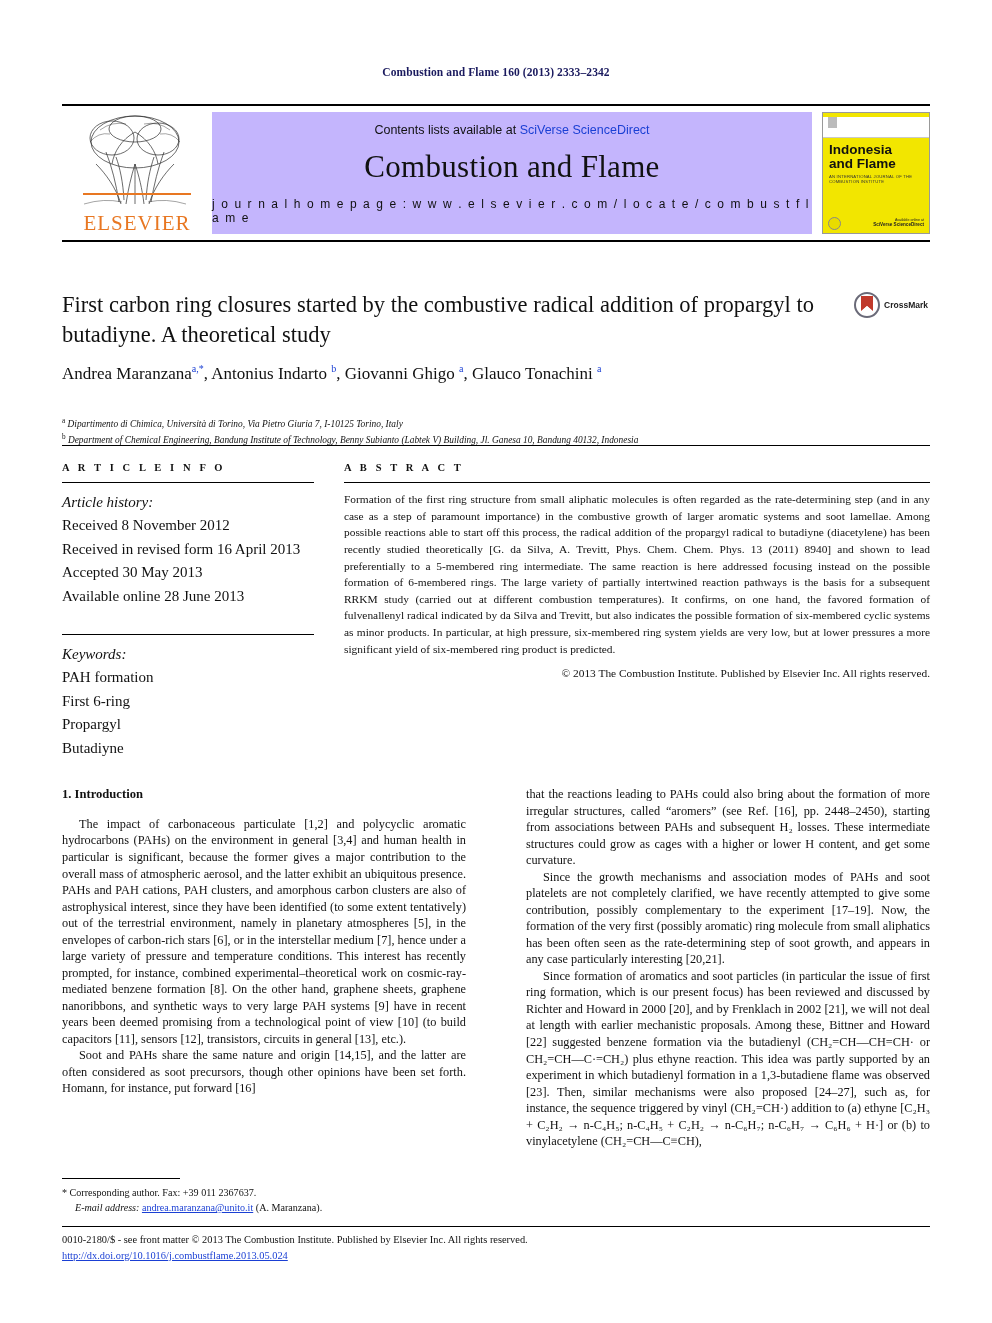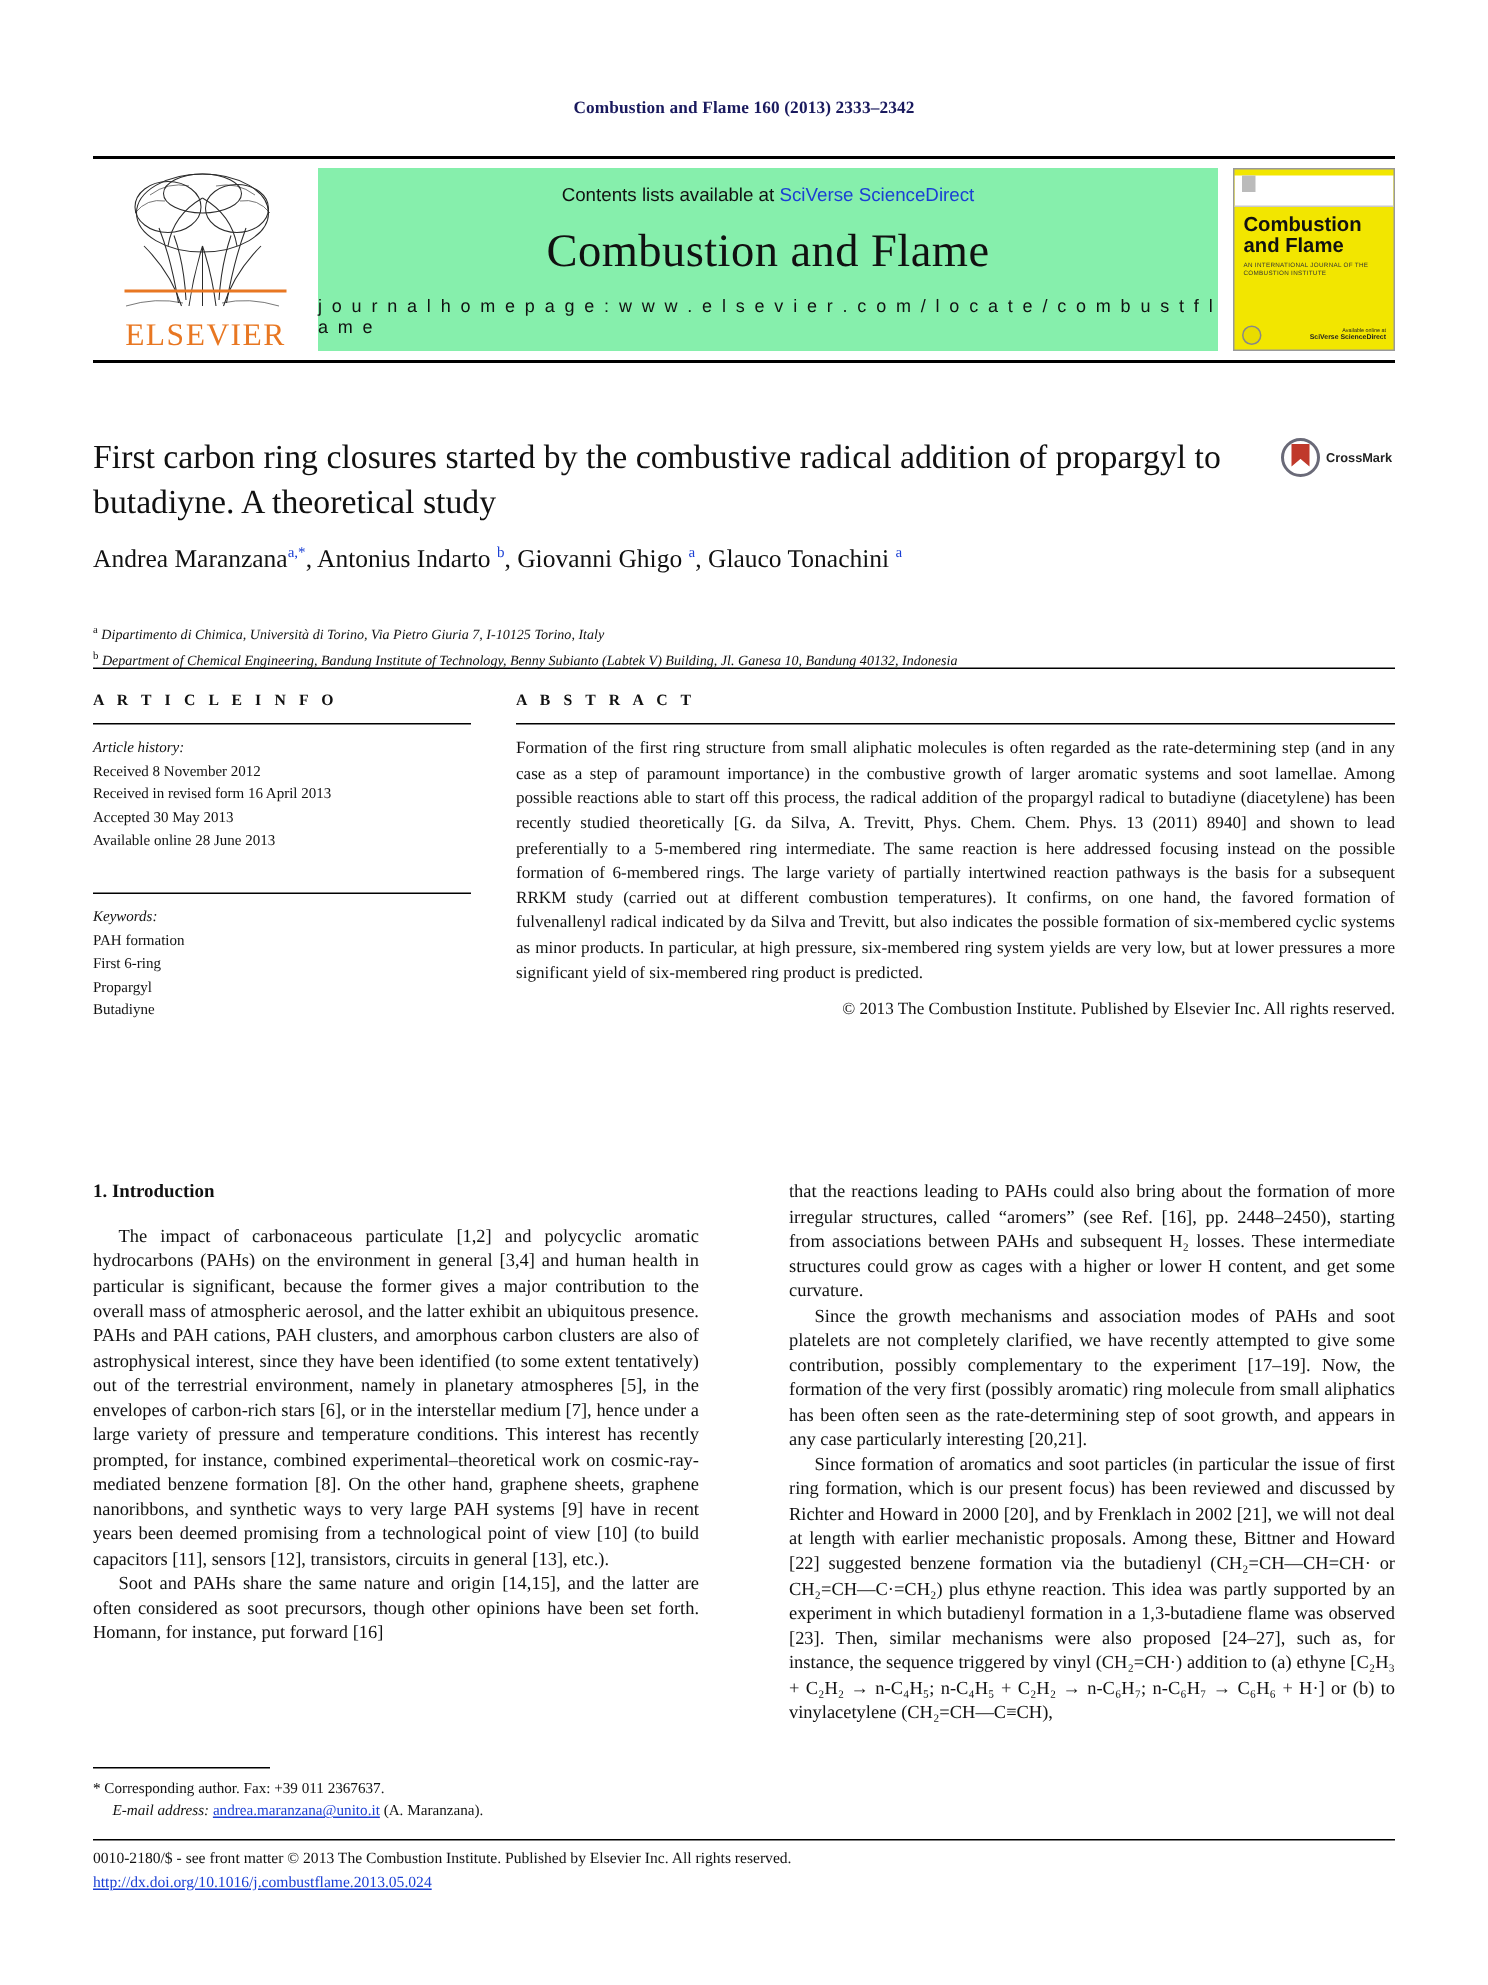--- a/index.html
+++ b/index.html
@@ -64,21 +64,21 @@
     letter-spacing: 1px;
     color: #E87722;
     font-weight: normal;
     border-top: 2px solid #E87722;
     padding-top: 18px;
     line-height: 1;
     z-index:2;
   }
   .masthead-center {
     flex: 1 1 auto;
-    background: #86efac;
+    background: #c4b5fd;
     display: flex;
     flex-direction: column;
     justify-content: space-between;
     align-items: center;
     padding: 11px 0 9px 0;
     box-sizing: border-box;
   }
   .contents-line {
     font-family: "Liberation Sans", sans-serif;
     font-size: 12.5px;
@@ -189,21 +189,21 @@
   .abs-col  { position:absolute; top: 462px; left: 344px; width: 586px; }
   .sec-head {
     font-family: "Liberation Serif", serif;
     font-size: 10.5px;
     font-weight: bold;
     letter-spacing: 3.1px;
     color: #111;
     margin: 0 0 9px 0;
   }
   .thin-rule { border-top: 1px solid #000; margin-bottom: 8px; }
-  .info-group { font-family:"Liberation Serif", serif; font-size:10px; line-height:1.56; color:#111; }
+  .info-group { font-family:"Liberation Serif", serif; font-size:15px; line-height:1.56; color:#111; }
   .info-group .it { font-style: italic; }
   .info-spacer { height: 26px; }
   .abs-text {
     font-family: "Liberation Serif", serif;
     font-size: 11.4px;
     line-height: 1.46;
     text-align: justify;
     color:#111;
     margin:0;
   }
@@ -303,21 +303,21 @@
         </div>
         <div class="journal-title">Combustion and Flame</div>
         <div class="journal-home">j o u r n a l   h o m e p a g e :   w w w . e l s e v i e r . c o m / l o c a t e / c o m b u s t f l a m e</div>
       </div>
 
       <div class="cover-thumb">
         <div class="cover-top">
           <div class="cover-badge"></div>
         </div>
         <div class="cover-journal-name">
-          <div>Combustion</div>
+          <div>Indonesia</div>
           <div>and Flame</div>
         </div>
         <div class="cover-sub">AN INTERNATIONAL JOURNAL OF THE COMBUSTION INSTITUTE</div>
         <div class="cover-bottom">
           <div class="cover-circle"></div>
           <div class="cover-elsevier">
             <span>Available online at</span><br>
             <b>SciVerse ScienceDirect</b>
           </div>
         </div>

